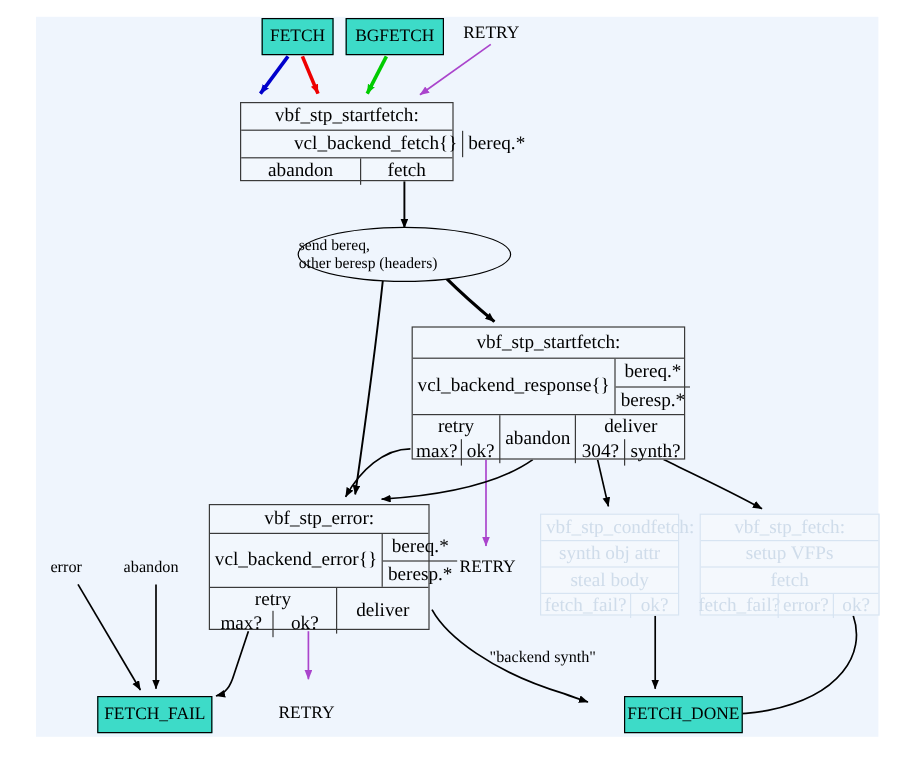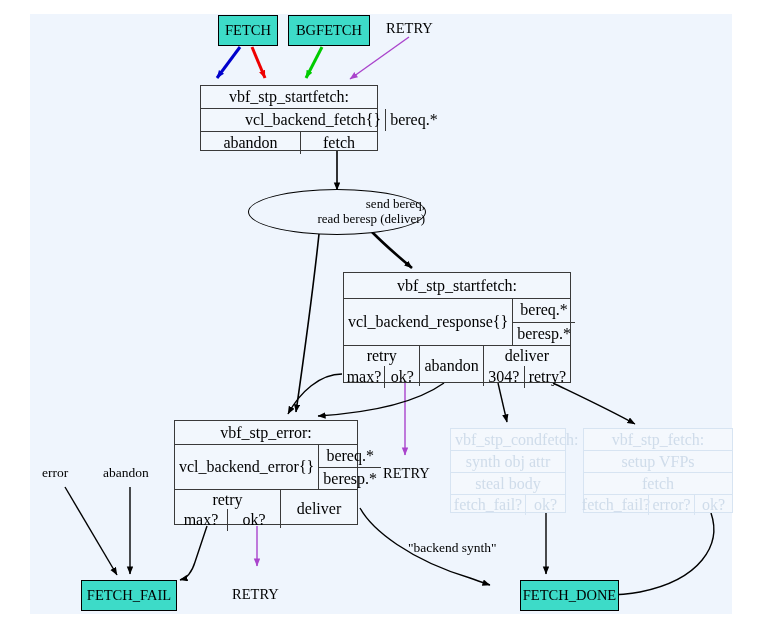--- a/index.html
+++ b/index.html
@@ -6,21 +6,21 @@
   #root{position:relative;width:766px;height:638px;background:#ffffff;
         font-family:"Liberation Serif","DejaVu Serif",serif;}
   #panel{position:absolute;left:30px;top:14px;width:702px;height:600px;background:#eff5fd;}
   svg#edges{position:absolute;left:0;top:0;width:766px;height:638px;overflow:visible;}
 
   .term{position:absolute;background:#3ddbc8;border:1px solid #000;
         display:flex;align-items:center;justify-content:center;
         font-size:14.5px;color:#000;box-sizing:border-box;}
 
   .ell{position:absolute;border:1px solid #000;border-radius:50%;background:#eff5fd;
-       display:flex;flex-direction:column;align-items:flex-end;justify-content:center;
+       display:flex;flex-direction:column;align-items:flex-start;justify-content:center;
        font-size:13px;line-height:1.15;color:#000;box-sizing:border-box;}
 
   .rec{position:absolute;border:1px solid #3a3a3a;background:#f2f7fd;box-sizing:border-box;
        display:flex;flex-direction:column;font-size:16px;color:#000;}
   .rec .row{display:flex;border-top:1px solid #3a3a3a;flex:0 0 auto;}
   .rec .row:first-child{border-top:none;}
   .cell{display:flex;align-items:center;justify-content:center;text-align:center;
         box-sizing:border-box;padding:2px 4px;border-left:1px solid #3a3a3a;
         white-space:nowrap;}
   .cell:first-child{border-left:none;}
@@ -142,21 +142,21 @@
       <div class="cell" style="width:70px;">bereq.*</div>
     </div>
     <div class="row" style="height:22px;">
       <div class="cell" style="width:99px;">abandon</div>
       <div class="cell" style="flex:1 1 auto;">fetch</div>
     </div>
   </div>
 
   <div class="ell" style="left:248px;top:189px;width:178px;height:46px;">
     <span>send bereq,</span>
-    <span>read beresp (deliver)</span>
+    <span>other beresp (headers)</span>
   </div>
 
   <div class="rec" style="left:343px;top:272px;width:228px;height:111px;">
     <div class="row" style="height:25px;">
       <div class="cell" style="flex:1 1 auto;">vbf_stp_startfetch:</div>
     </div>
     <div class="row" style="height:46px;">
       <div class="cell" style="flex:1 1 auto;">vcl_backend_response{}</div>
       <div class="stack" style="width:88px;">
         <div class="cell">bereq.*</div>
@@ -169,21 +169,21 @@
         <div class="hsplit">
           <div class="cell" style="width:40px;">max?</div>
           <div class="cell" style="flex:1 1 auto;">ok?</div>
         </div>
       </div>
       <div class="cell" style="width:65px;border-left:1px solid #3a3a3a;">abandon</div>
       <div class="vgroup" style="flex:1 1 auto;">
         <div class="cell" style="height:20px;">deliver</div>
         <div class="hsplit">
           <div class="cell" style="width:40px;">304?</div>
-          <div class="cell" style="flex:1 1 auto;">retry?</div>
+          <div class="cell" style="flex:1 1 auto;">synth?</div>
         </div>
       </div>
     </div>
   </div>
 
   <div class="rec" style="left:174px;top:420px;width:184px;height:105px;">
     <div class="row" style="height:23px;">
       <div class="cell" style="flex:1 1 auto;">vbf_stp_error:</div>
     </div>
     <div class="row" style="height:44px;">

